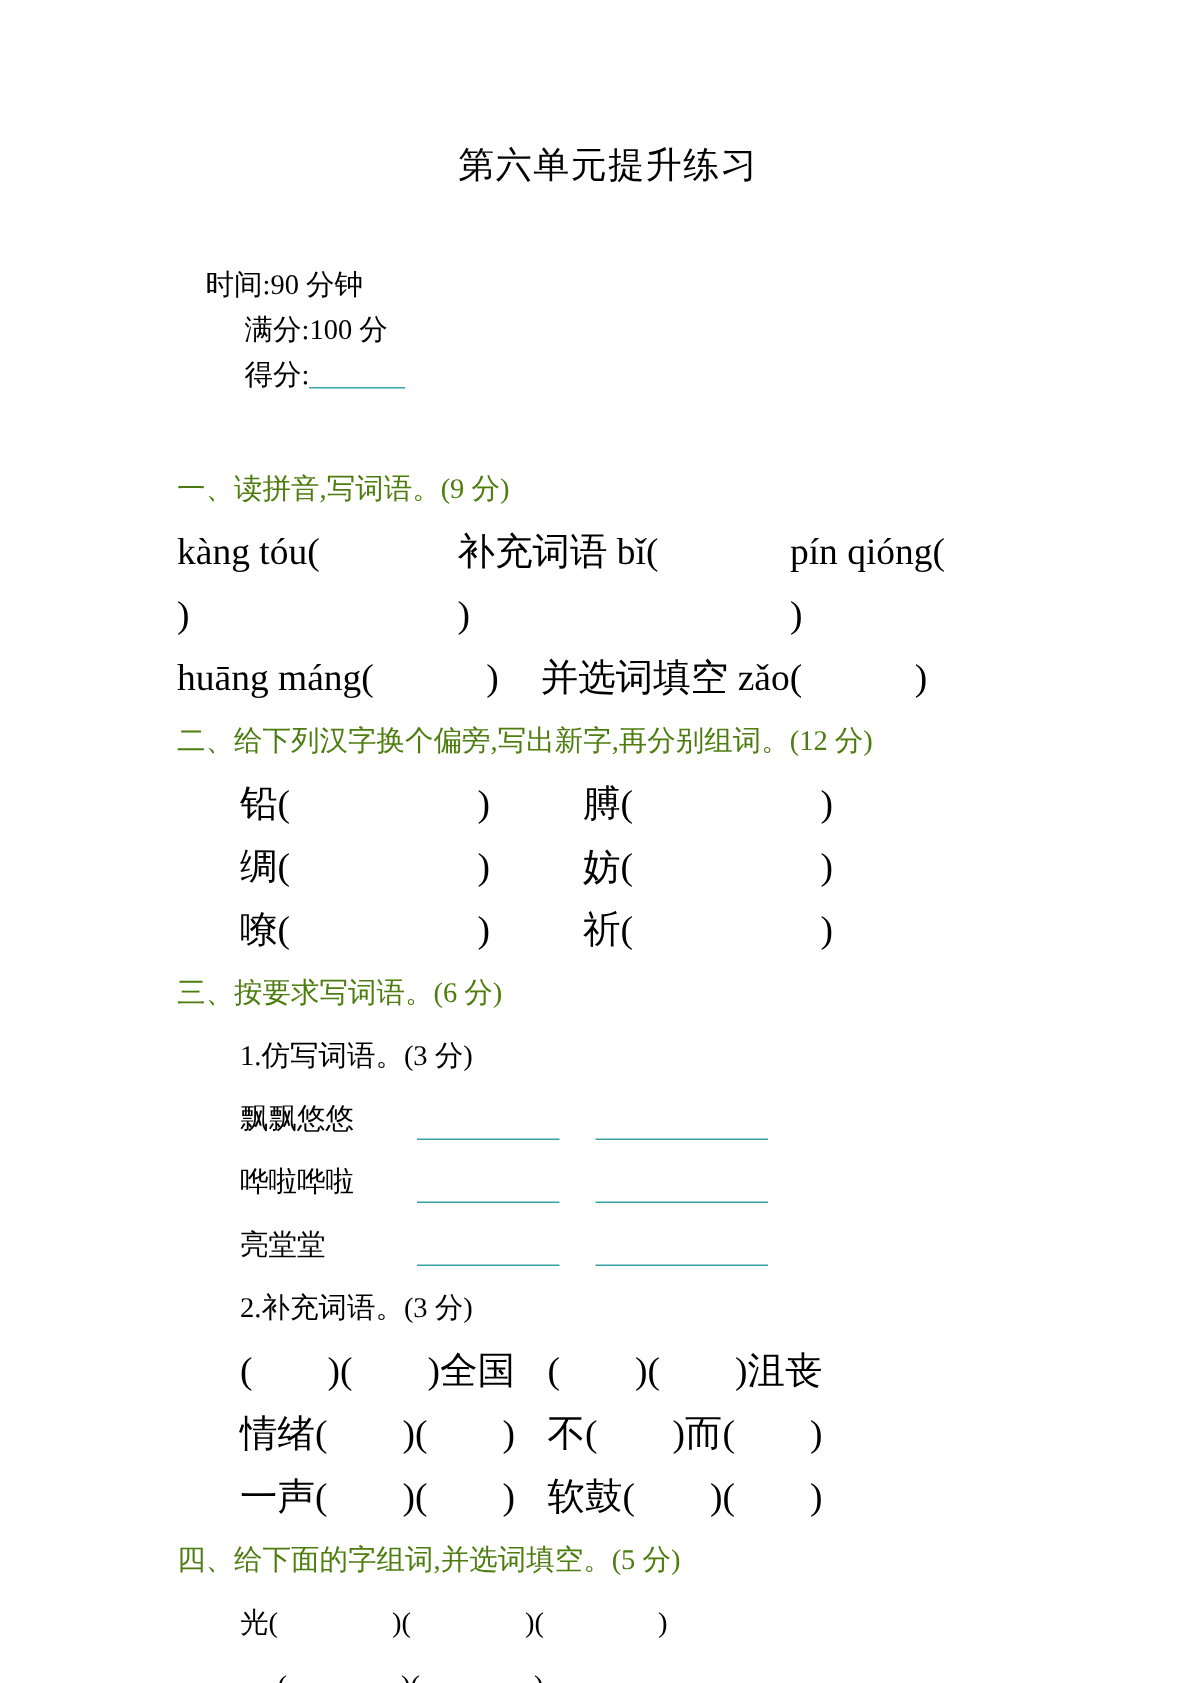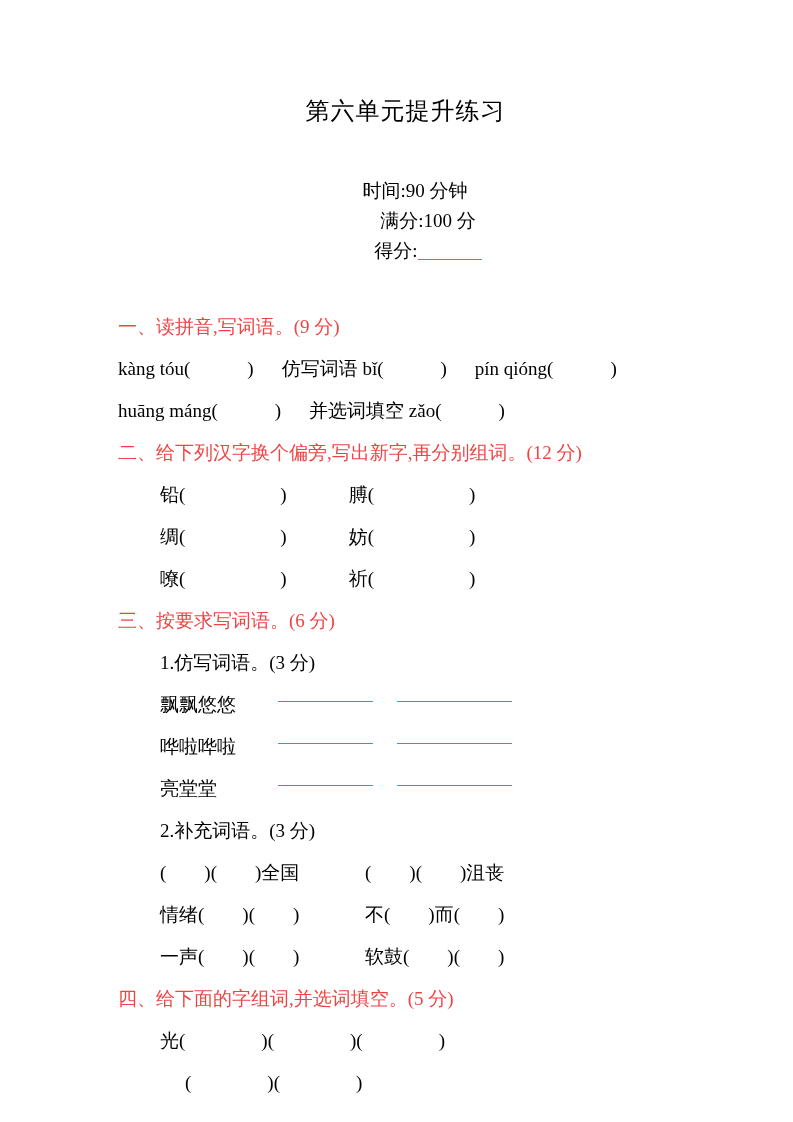--- a/index.html
+++ b/index.html
@@ -21,54 +21,54 @@
   .title {
     text-align: center;
     font-size: 24px;
     line-height: 34px;
     font-weight: 400;
     letter-spacing: 1px;
   }
   .meta {
     margin-top: 18px;
     margin-bottom: 10px;
-    text-align: center;
+    text-align: left;
     font-size: 19px;
     line-height: 30px;
     white-space: pre-wrap;
   }
   .meta .seg + .seg { margin-left: 26px; }
   .score-line {
     display: inline-block;
     width: 64px;
     height: 14px;
     border-bottom: 1px solid #35a3a3;
     position: relative;
     top: 3px;
   }
   .line {
     font-size: 19px;
     line-height: 42px;
     white-space: pre-wrap;
   }
-  .sec-heading { color: #ef4444; }
+  .sec-heading { color: #4d7c0f; }
   .flex-row {
     display: flex;
-    font-size: 19px;
+    font-size: 25px;
     line-height: 42px;
   }
   .gap28 { gap: 28px; }
   .gap62 { gap: 62px; }
   .indent { padding-left: 42px; }
   .indent2 { padding-left: 67px; }
   .t { white-space: pre-wrap; }
   .col1 { width: 205px; white-space: pre-wrap; }
   .fill-row {
     display: flex;
-    align-items: center;
+    align-items: flex-end;
     height: 42px;
     padding-left: 42px;
     font-size: 19px;
   }
   .pattern-label { width: 118px; line-height: 42px; white-space: pre-wrap; }
   .blank {
     border-bottom: 1px solid #35a3a3;
     margin-bottom: 8px;
   }
   .blank-a { width: 95px; margin-right: 24px; }
@@ -83,21 +83,21 @@
 
   <div class="meta">
     <span class="seg">时间:90 分钟</span>
     <span class="seg">满分:100 分</span>
     <span class="seg"><span>得分:</span><span class="score-line"></span></span>
   </div>
 
   <div class="line sec-heading">一、读拼音,写词语。(9 分)</div>
   <div class="flex-row gap28">
     <span class="t">kàng tóu(            )</span>
-    <span class="t">仿写词语 bǐ(            )</span>
+    <span class="t">补充词语 bǐ(            )</span>
     <span class="t">pín qióng(            )</span>
   </div>
   <div class="flex-row gap28">
     <span class="t">huāng máng(            )</span>
     <span class="t">并选词填空 zǎo(            )</span>
   </div>
 
   <div class="line sec-heading">二、给下列汉字换个偏旁,写出新字,再分别组词。(12 分)</div>
   <div class="flex-row gap62 indent">
     <span class="t">铅(                    )</span>

